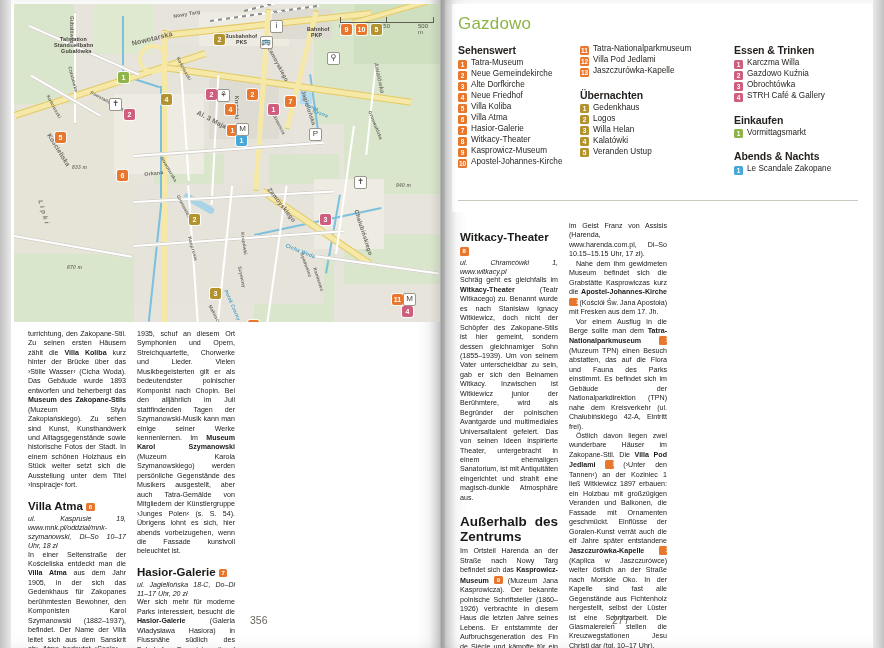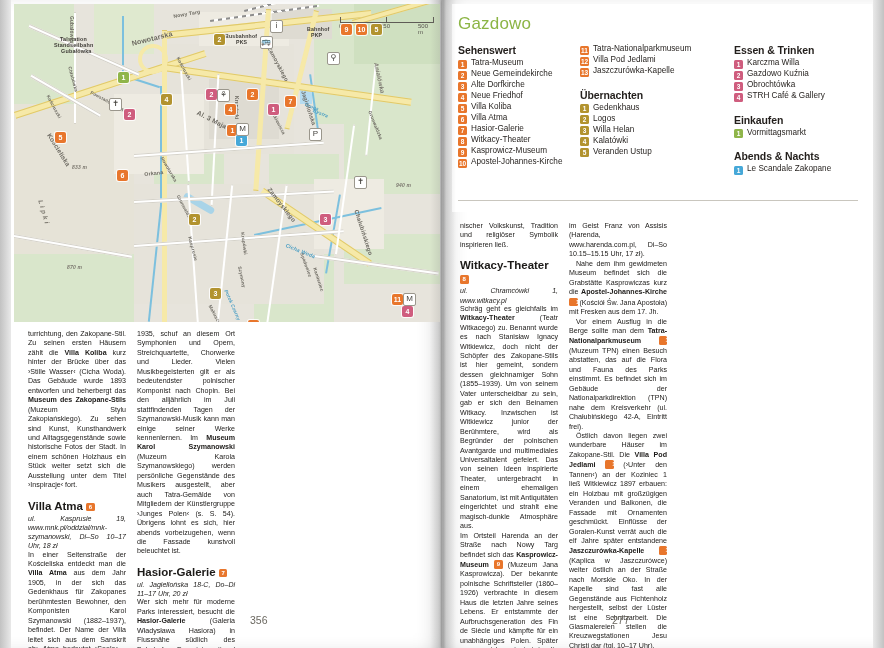--- a/index.html
+++ b/index.html
@@ -389,24 +389,24 @@
   <div class="col" id="lp-c2">
     <p><span>1935, schuf an diesem Ort Symphonien und Opern, Streichquartette, Chorwerke und Lieder. Vielen Musikbegeisterten gilt er als bedeutendster polnischer Komponist nach Chopin. Bei den alljährlich im Juli stattfindenden Tagen der Szymanowski-Musik kann man einige seiner Werke kennenlernen. Im </span><b>Museum Karol Szymanowski</b><span> (Muzeum Karola Szymanowskiego) werden persönliche Gegenstände des Musikers ausgestellt, aber auch Tatra-Gemälde von Mitgliedern der Künstlergruppe ›Junges Polen‹ (s. S. 54). Übrigens lohnt es sich, hier abends vorbeizugehen, wenn die Fassade kunstvoll beleuchtet ist.</span></p>
     <div class="h2"><span>Hasior-Galerie</span> <span class="tag">7</span></div>
     <p class="meta">ul. Jagiellońska 18-C, Do–Di 11–17 Uhr, 20 zł</p>
     <p><span>Wer sich mehr für moderne Parks interessiert, besucht die </span><b>Hasior-Galerie</b><span> (Galeria Władysława Hasiora) in Flussnähe südlich des Bahnhofs. Der international bekannte Władysław Hasior (1928–2000) hat in seinem Atelier Weggeworfenes zu witzigen, surrealen Skulpturen arrangiert, wobei er sich von pol-</span></p>
   </div>
 
   <div class="folio" id="folio-left">356</div>
 
   <div class="col" id="rp-c1">
-    <p>nischer Volkskunst, Tradition und religiöser Symbolik inspirieren ließ.</p>
     <div class="h2"><span>Witkacy-Theater</span> <span class="tag">8</span></div>
     <p class="meta">ul. Chramcówki 1, www.witkacy.pl</p>
     <p><span>Schräg geht es gleichfalls im </span><b>Witkacy-Theater</b><span> (Teatr Witkacego) zu. Benannt wurde es nach Stanisław Ignacy Witkiewicz, doch nicht der Schöpfer des Zakopane-Stils ist hier gemeint, sondern dessen gleichnamiger Sohn (1855–1939). Um von seinem Vater unterscheidbar zu sein, gab er sich den Beinamen Witkacy. Inzwischen ist Witkiewicz junior der Berühmtere, wird als Begründer der polnischen Avantgarde und multimediales Universaltalent gefeiert. Das von seinen Ideen inspirierte Theater, untergebracht in einem ehemaligen Sanatorium, ist mit Antiquitäten eingerichtet und strahlt eine magisch-dunkle Atmosphäre aus.</span></p>
+    <div class="h1">Außerhalb des Zentrums</div>
     <p><span>Im Ortsteil Harenda an der Straße nach Nowy Targ befindet sich das </span><b>Kasprowicz-Museum</b> <span class="tag">9</span><span> (Muzeum Jana Kasprowicza). Der bekannte polnische Schriftsteller (1860–1926) verbrachte in diesem Haus die letzten Jahre seines Lebens. Er entstammte der Aufbruchsgeneration des Fin de Siècle und kämpfte für ein unabhängiges Polen. Später zog er sich resigniert in die Bergwelt der Tatra zurück und suchte die Aussöhnung mit Gott</span></p>
   </div>
 
   <div class="col" id="rp-c2">
     <p>im Geist Franz von Assisis (Harenda, www.harenda.com.pl, Di–So 10.15–15.15 Uhr, 17 zł).</p>
     <p class="ind"><span>Nahe dem ihm gewidmeten Museum befindet sich die Grabstätte Kasprowiczas kurz die </span><b>Apostel-Johannes-Kirche</b> <span class="tag">10</span><span> (Kościół Św. Jana Apostoła) mit Fresken aus dem 17. Jh.</span></p>
     <p class="ind"><span>Vor einem Ausflug in die Berge sollte man dem </span><b>Tatra-Nationalparkmuseum</b> <span class="tag">11</span><span> (Muzeum TPN) einen Besuch abstatten, das auf die Flora und Fauna des Parks einstimmt. Es befindet sich im Gebäude der Nationalparkdirektion (TPN) nahe dem Kreisverkehr (ul. Chałubińskiego 42-A, Eintritt frei).</span></p>
     <p class="ind"><span>Östlich davon liegen zwei wunderbare Häuser im Zakopane-Stil. Die </span><b>Villa Pod Jedlami</b> <span class="tag">12</span><span> (›Unter den Tannen‹) an der Koziniec 1 ließ Witkiewicz 1897 erbauen: ein Holzbau mit großzügigen Veranden und Balkonen, die Fassade mit Ornamenten geschmückt. Einflüsse der Goralen-Kunst verrät auch die elf Jahre später entstandene </span><b>Jaszczurówka-Kapelle</b> <span class="tag">13</span><span> (Kaplica w Jaszczurówce) weiter östlich an der Straße nach Morskie Oko. In der Kapelle sind fast alle Gegenstände aus Fichtenholz hergestellt, selbst der Lüster ist eine Schnitzarbeit. Die Glasmalereien stellen die Kreuzwegstationen Jesu Christi dar (tgl. 10–17 Uhr).</span></p>
 
   </div>

